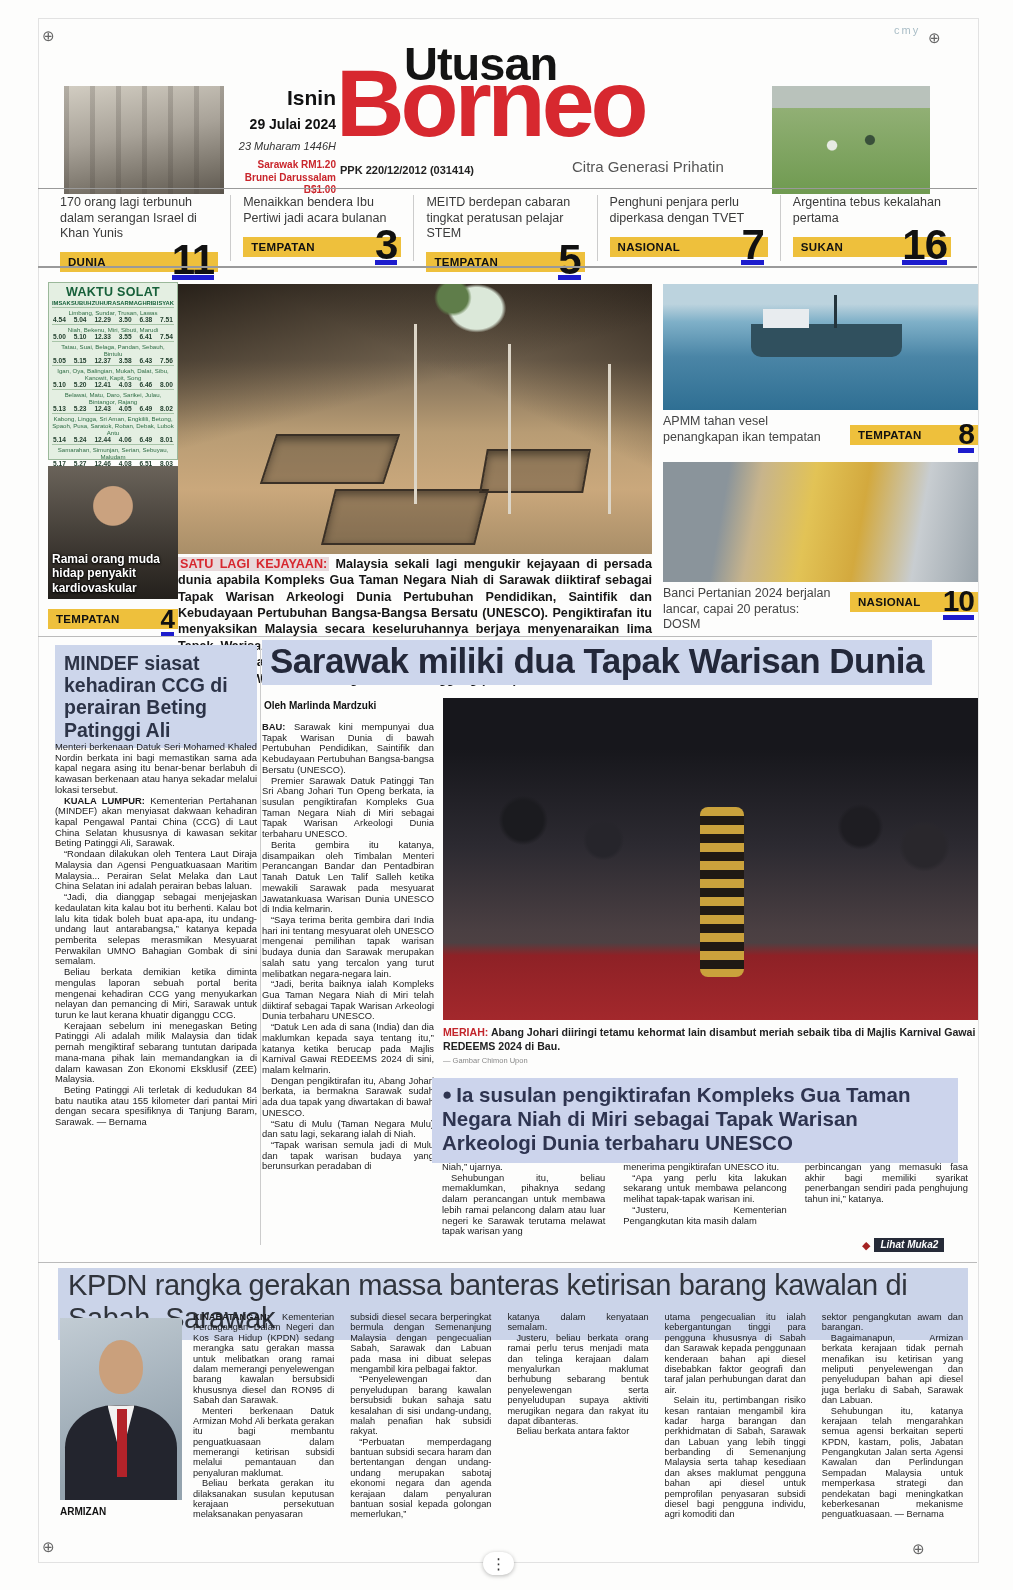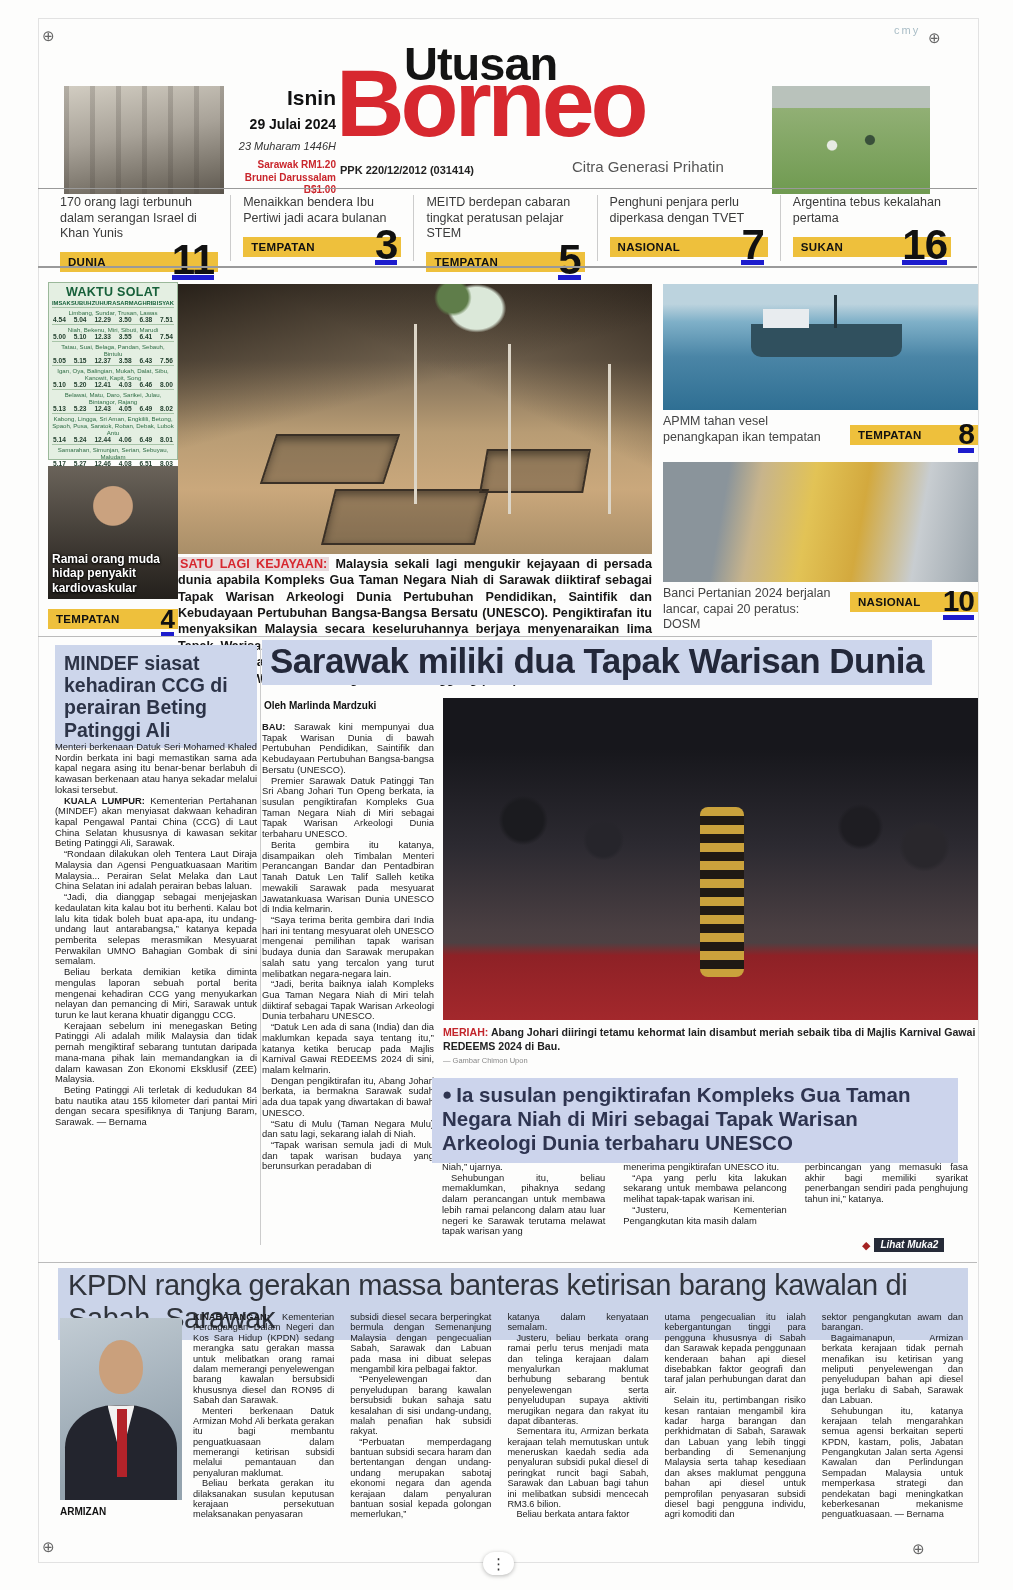--- a/index.html
+++ b/index.html
@@ -487,21 +487,20 @@
         <p>Beliau berkata gerakan itu dilaksanakan susulan keputusan kerajaan persekutuan melaksanakan penyasaran</p>
     </div>
     <div class="kpdn-col body-copy">
       <p>subsidi diesel secara berperingkat bermula dengan Semenanjung Malaysia dengan pengecualian Sabah, Sarawak dan Labuan pada masa ini dibuat selepas mengambil kira pelbagai faktor.</p>
         <p>“Penyelewengan dan penyeludupan barang kawalan bersubsidi bukan sahaja satu kesalahan di sisi undang-undang, malah penafian hak subsidi rakyat.</p>
         <p>“Perbuatan memperdagang bantuan subsidi secara haram dan bertentangan dengan undang-undang merupakan sabotaj ekonomi negara dan agenda kerajaan dalam penyaluran bantuan sosial kepada golongan memerlukan,”</p>
     </div>
     <div class="kpdn-col body-copy">
       <p>katanya dalam kenyataan semalam.</p>
         <p>Justeru, beliau berkata orang ramai perlu terus menjadi mata dan telinga kerajaan dalam menyalurkan maklumat berhubung sebarang bentuk penyelewengan serta penyeludupan supaya aktiviti merugikan negara dan rakyat itu dapat dibanteras.</p>
-        <p>Sementara itu, Armizan berkata kerajaan telah memutuskan untuk meneruskan kaedah sedia ada penyaluran subsidi pukal diesel di peringkat runcit bagi Sabah, Sarawak dan Labuan bagi tahun ini melibatkan subsidi mencecah RM3.6 bilion.</p>
         <p>Beliau berkata antara faktor</p>
     </div>
     <div class="kpdn-col body-copy">
       <p>utama pengecualian itu ialah kebergantungan tinggi para pengguna khususnya di Sabah dan Sarawak kepada penggunaan kenderaan bahan api diesel disebabkan faktor geografi dan taraf jalan perhubungan darat dan air.</p>
         <p>Selain itu, pertimbangan risiko kesan rantaian mengambil kira kadar harga barangan dan perkhidmatan di Sabah, Sarawak dan Labuan yang lebih tinggi berbanding di Semenanjung Malaysia serta tahap kesediaan dan akses maklumat pengguna bahan api diesel untuk pemprofilan penyasaran subsidi diesel bagi pengguna individu, agri komoditi dan</p>
     </div>
     <div class="kpdn-col body-copy">
       <p>sektor pengangkutan awam dan barangan.</p>
         <p>Bagaimanapun, Armizan berkata kerajaan tidak pernah menafikan isu ketirisan yang meliputi penyelewengan dan penyeludupan bahan api diesel juga berlaku di Sabah, Sarawak dan Labuan.</p>
         <p>Sehubungan itu, katanya kerajaan telah mengarahkan semua agensi berkaitan seperti KPDN, kastam, polis, Jabatan Pengangkutan Jalan serta Agensi Kawalan dan Perlindungan Sempadan Malaysia untuk memperkasa strategi dan pendekatan bagi meningkatkan keberkesanan mekanisme penguatkuasaan. — Bernama</p>

